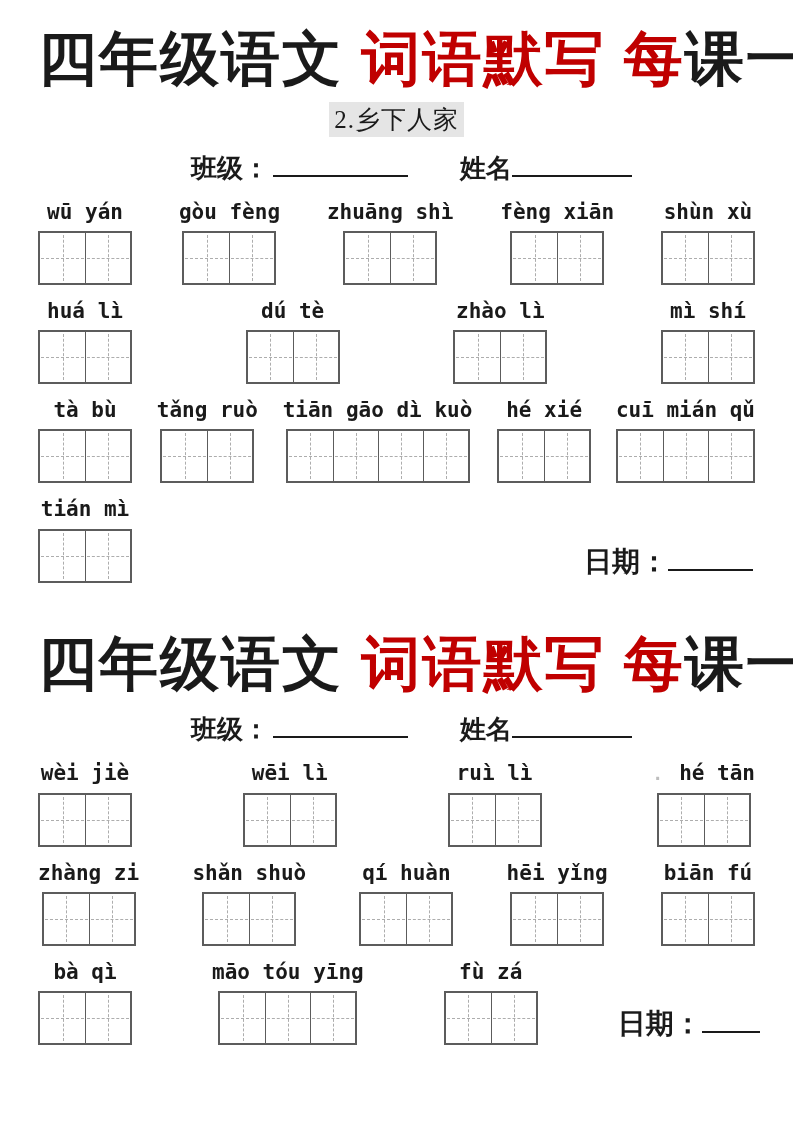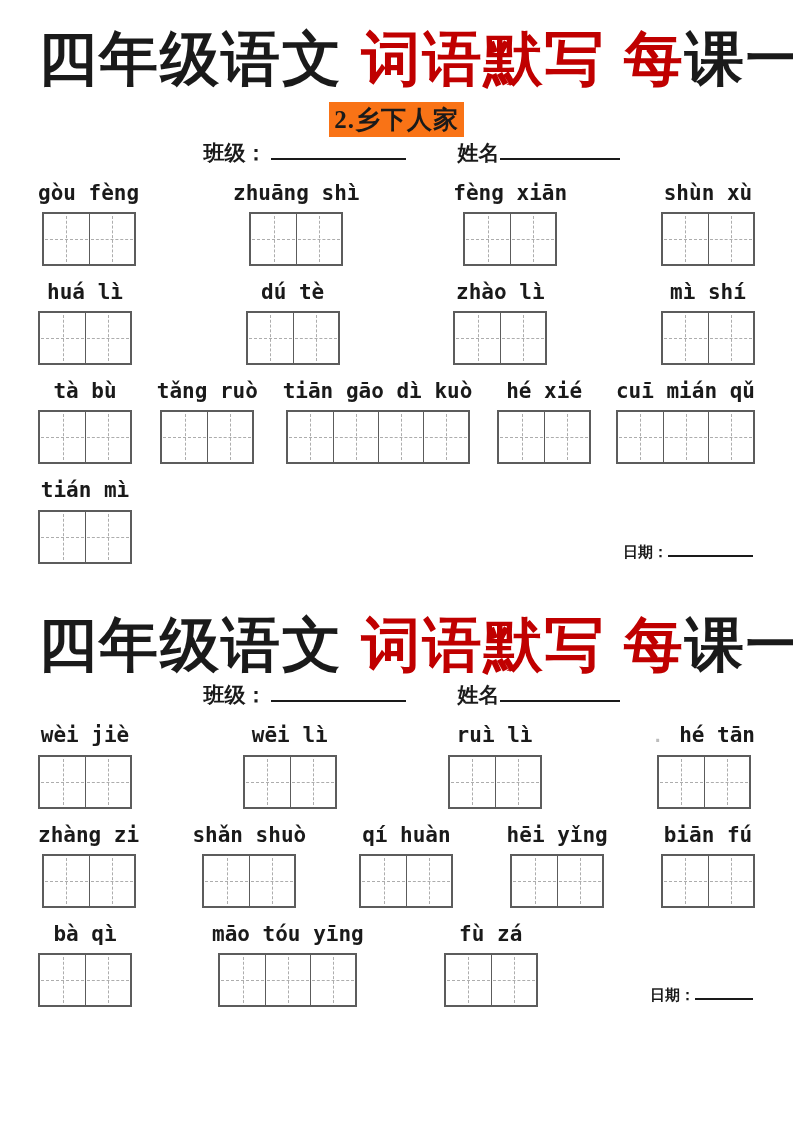--- a/index.html
+++ b/index.html
@@ -19,30 +19,30 @@
     font-size:59px;
     font-weight:900;
     letter-spacing:2px;
     line-height:1.15;
     white-space:nowrap;
   }
   .lesson-wrap { text-align:center; margin-top:8px; }
   .lesson {
     display:inline-block;
     font-family:"Liberation Serif","DejaVu Serif",serif;
-    font-weight:bold;
+    font-weight:normal;
     font-size:25px;
-    background:#f97316;
+    background:#e5e5e5;
     padding:1px 5px;
     letter-spacing:1px;
   }
   .info-line {
-    margin-top:2px;
+    margin-top:14px;
     text-align:center;
-    font-size:21px;
+    font-size:26px;
     font-weight:bold;
     padding-left:30px;
   }
   .blank {
     display:inline-block;
     border-bottom:2px solid #1a1a1a;
     height:20px;
     vertical-align:baseline;
   }
   .class-blank { width:135px; margin-left:4px; }
@@ -82,39 +82,46 @@
   }
   .cell::after {
     content:""; position:absolute;
     top:50%; left:1px; right:1px;
     border-top:1px dashed #adadad;
   }
 
   .date-line {
     margin-left:auto;
     align-self:flex-end;
-    font-size:15px;
+    font-size:28px;
     font-weight:bold;
     white-space:nowrap;
     margin-bottom:2px;
     padding-right:2px;
   }
   .date-blank { width:85px; }
   .section.second .date-blank { width:58px; }
 </style>
 </head>
 <body>
 
 <div id="worksheet">
     <div class="section first">
       <div class="page-title"><span class="title-part" style="color: rgb(26, 26, 26);">四年级语文 </span><span class="title-part" style="color: rgb(192, 0, 0);">词语默写</span><span class="title-part" style="color: rgb(26, 26, 26);"> </span><span class="title-part" style="color: rgb(192, 0, 0);">每</span><span class="title-part" style="color: rgb(26, 26, 26);">课一练</span></div>
       <div class="lesson-wrap"><span class="lesson">2.乡下人家</span></div>
       <div class="info-line"><span class="class-label">班级：</span><span class="blank class-blank"></span><span class="name-label">姓名</span><span class="blank name-blank"></span></div>
       <div class="row row-spread">
         <div class="word">
+          <div class="pinyin-line"><span class="pinyin">wū yán</span></div>
+          <div class="box">
+            <div class="cell"></div>
+            <div class="cell"></div>
+          </div>
+        </div>
+        <div class="word">
           <div class="pinyin-line"><span class="pinyin">gòu fèng</span></div>
           <div class="box">
             <div class="cell"></div>
             <div class="cell"></div>
           </div>
         </div>
         <div class="word">
           <div class="pinyin-line"><span class="pinyin">zhuāng shì</span></div>
           <div class="box">
             <div class="cell"></div>

